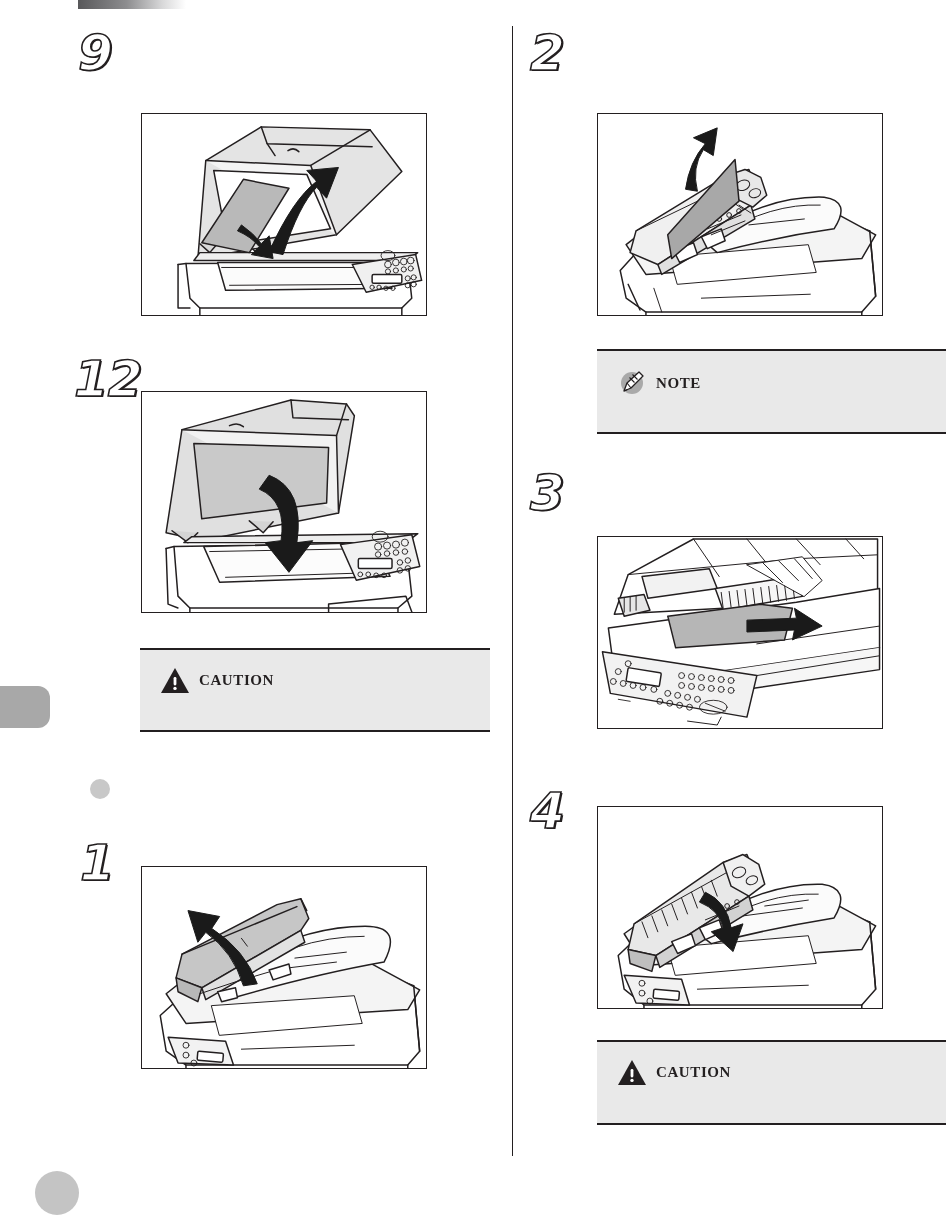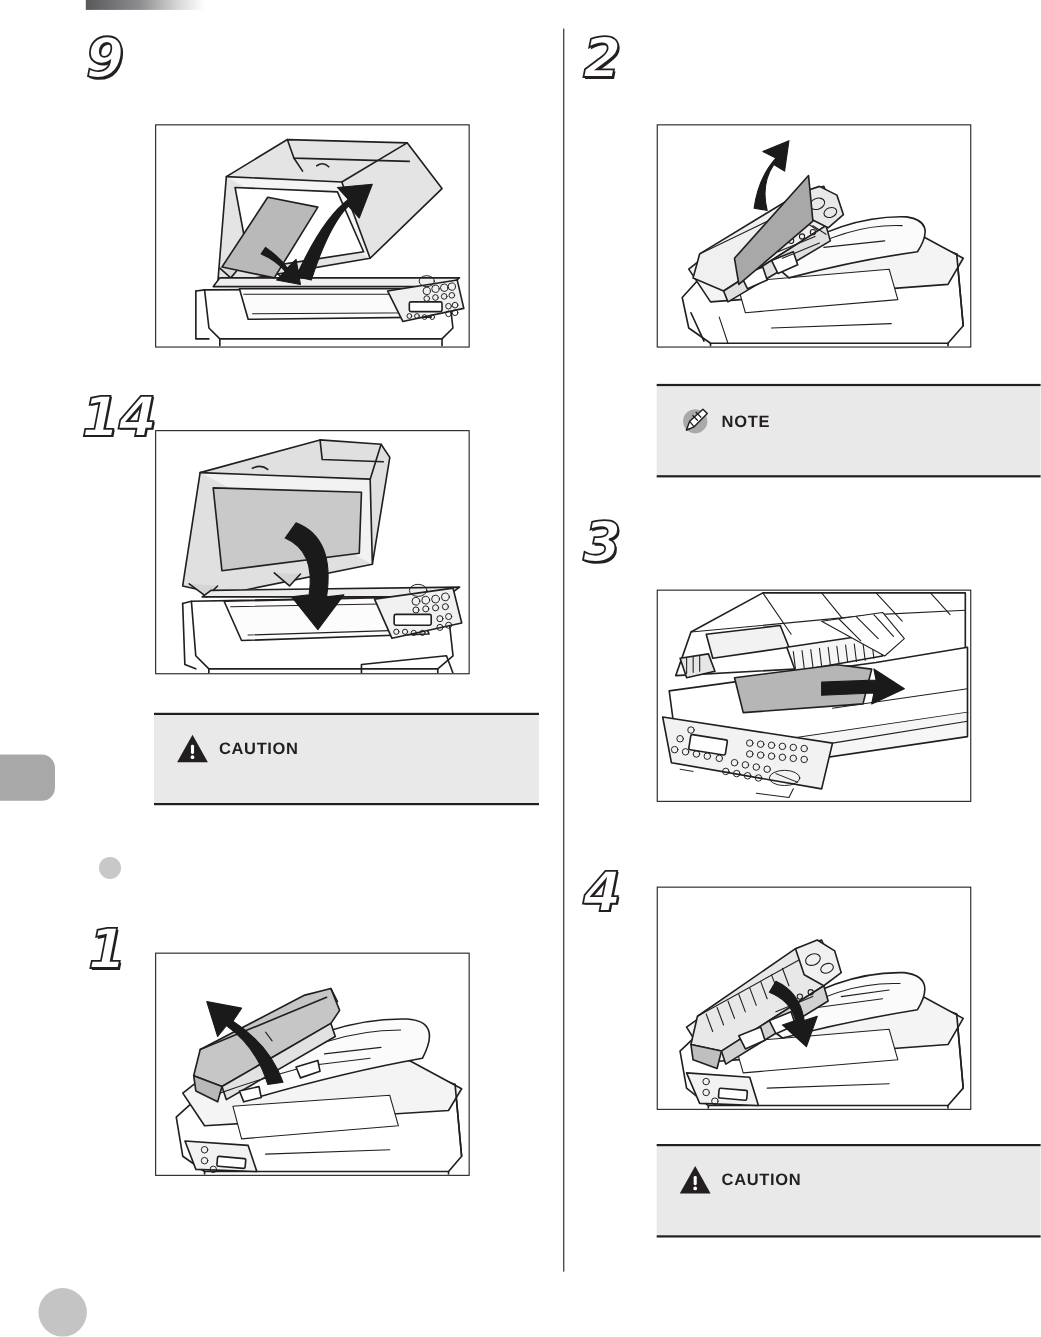--- a/index.html
+++ b/index.html
@@ -102,21 +102,21 @@
     display: flex;
     align-items: flex-start;
   }
   .admon-inner {
     display: flex;
     align-items: center;
     gap: 9px;
     padding: 17px 0 0 20px;
   }
   .admon-label {
-    font-family: Liberation Sans, sans-serif;
+    font-family: Liberation Serif, serif;
     font-weight: 700;
     font-size: 15px;
     letter-spacing: 0.6px;
     color: #231f20;
   }
   .icon-caution { width: 30px; height: 27px; display: block; }
   .icon-note    { width: 30px; height: 30px; display: block; }
 </style>
 </head>
 <body>
@@ -179,21 +179,21 @@
     </g>
 
     <path d="M60 130 L102 66 L148 75 L108 140 Z" fill="#b9b9b9" stroke="#231f20" stroke-width="1.5" stroke-linejoin="round"></path>
 
     <path d="M128 139 Q152 86 176 68 L166 57 L198 54 L186 85 L176 74 Q158 92 142 142 Z" fill="#1a1a1a" stroke="#1a1a1a" stroke-width="1" stroke-linejoin="round"></path>
 
     <path d="M100 112 Q113 121 120 131 L128 123 L132 146 L110 142 L118 134 Q110 124 96 118 Z" fill="#1a1a1a" stroke="#1a1a1a" stroke-width="1" stroke-linejoin="round"></path>
   </svg>
 </div>
 
-<div class="step-num" style="left:74px; top:354px;">14</div>
+<div class="step-num" style="left:74px; top:354px;">12</div>
 
 <div class="illus" style="left:141px; top:391px; width:286px; height:222px;">
   <svg viewBox="0 0 286 222" xmlns="http://www.w3.org/2000/svg">
     <g fill="none" stroke="#231f20" stroke-width="1.5" stroke-linejoin="round" stroke-linecap="round">
 
       <path d="M24 142 L40 38 L150 8 L206 12 L214 24 L198 122 L60 150 Z" fill="#e0e0e0"></path>
       <path d="M40 38 L196 44 L198 122" fill="#f2f2f2"></path>
       <path d="M196 44 L206 12"></path>
       <path d="M52 52 L188 56 L186 112 L60 128 Z" fill="#c9c9c9"></path>
       <path d="M150 8 L152 26 L208 28"></path>

